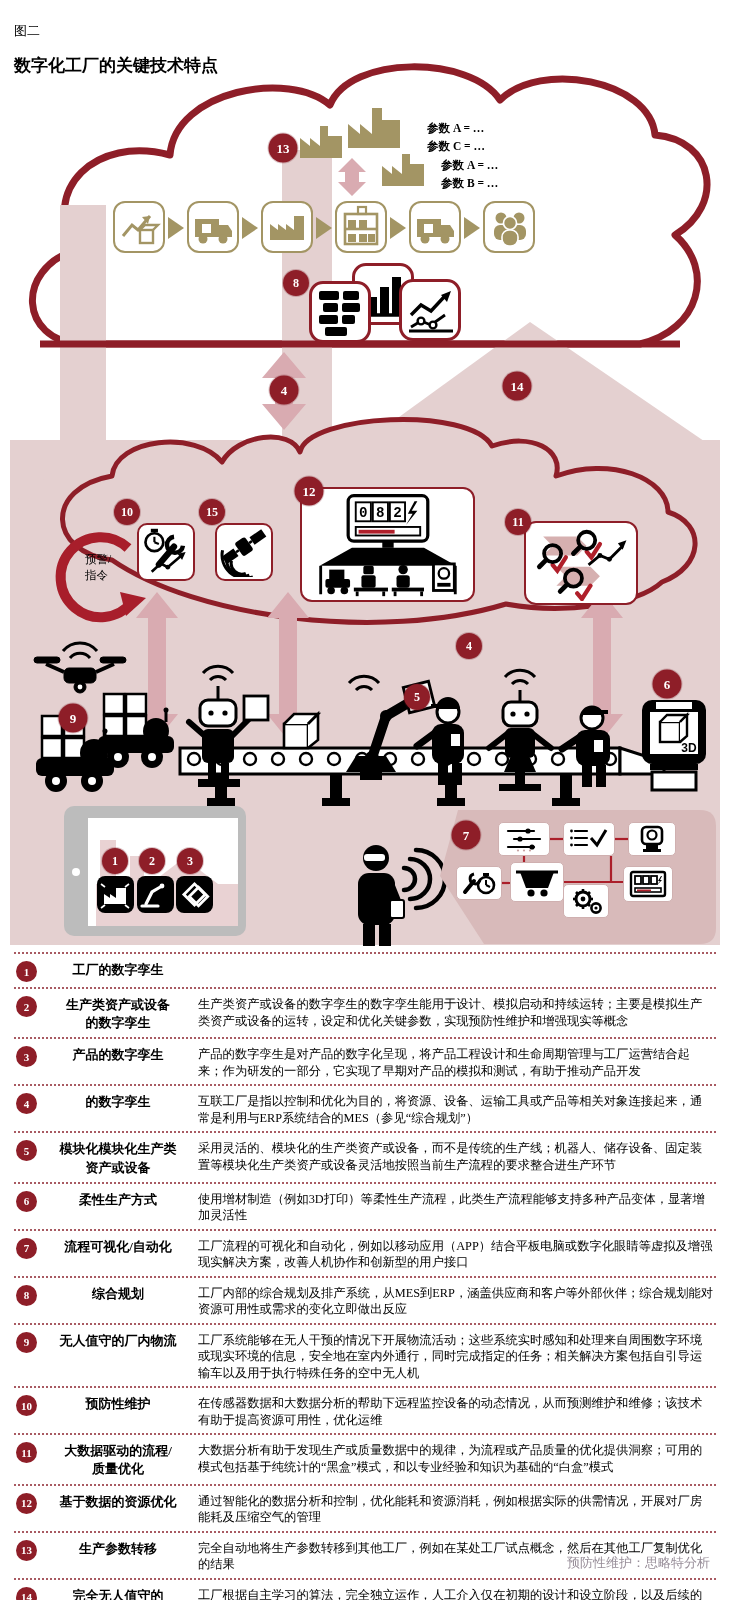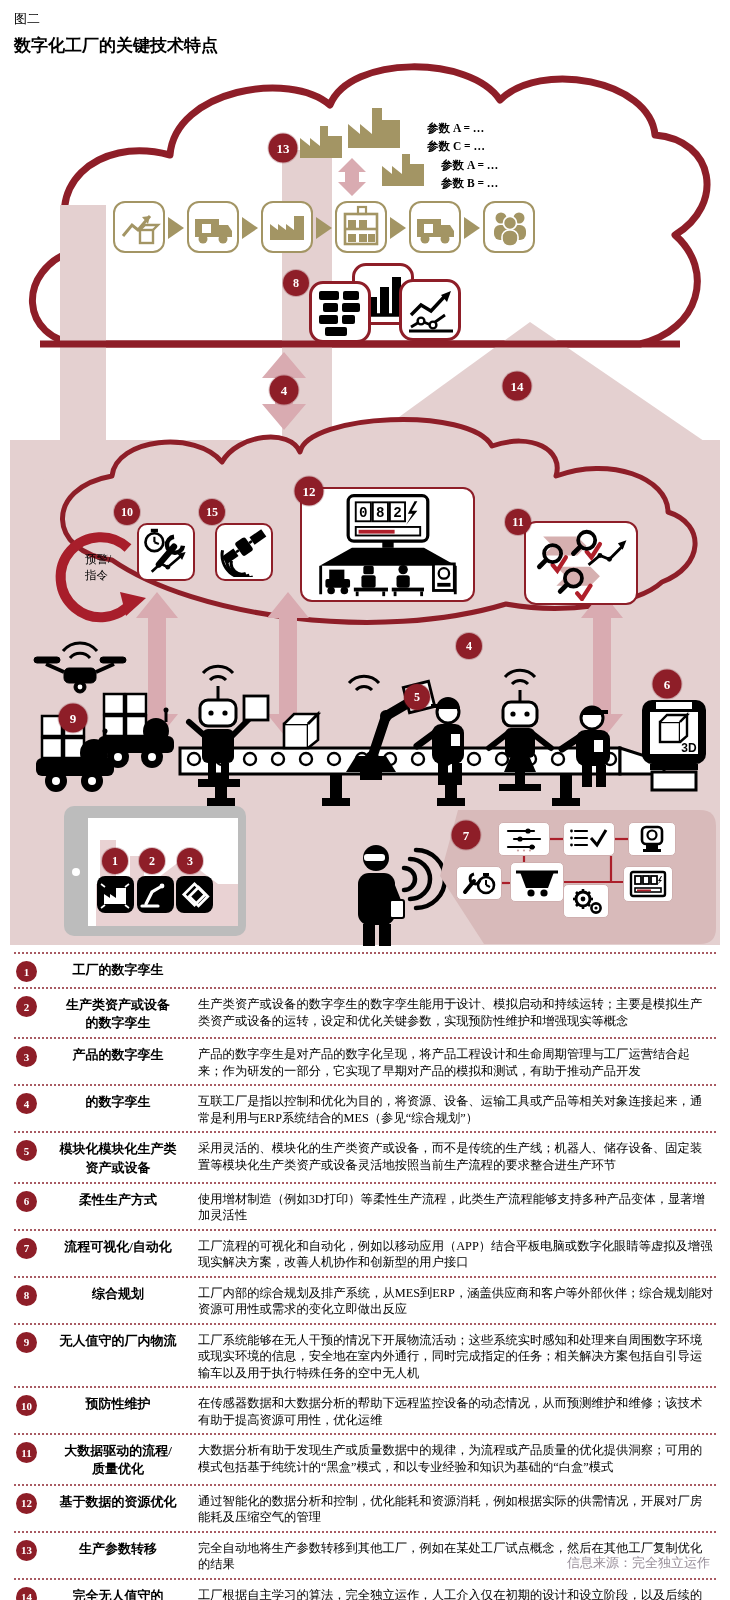--- a/index.html
+++ b/index.html
@@ -1,22 +1,22 @@
 <!DOCTYPE html>
 <html><head>
 <meta charset="utf-8">
 <style>
   html,body{margin:0;padding:0;background:#fff;}
   #page{position:relative;width:730px;height:1600px;overflow:hidden;background:#fff;
         font-family:"Liberation Serif","DejaVu Serif",serif;color:#000;}
   #art{position:absolute;left:0;top:0;}
   
-  #hdr{position:absolute;left:14px;top:10px;}
+  #hdr{position:absolute;left:14px;top:22px;}
   #fig-label{font-size:13px;}
-  #fig-title{font-size:17px;font-weight:bold;margin-top:6px;}
+  #fig-title{font-size:17px;font-weight:bold;margin-top:14px;}
   
   .badge{position:absolute;background:#8e1e28;color:#fff;border-radius:50%;
          display:flex;align-items:center;justify-content:center;
          font-weight:bold;font-size:12px;width:26px;height:26px;
          transform:translate(-50%,-50%);box-shadow:0 0 0 1px rgba(120,20,30,.25);}
   .badge.lg{width:29px;height:29px;font-size:13px;}
   
   .sbox{position:absolute;width:52px;height:52px;background:#fff;border:2.5px solid #a39564;
         border-radius:12px;display:flex;align-items:center;justify-content:center;box-sizing:border-box;}
   
@@ -681,14 +681,14 @@
     </div>
     <div class="lrow">
       <div class="lbadge">14</div>
       <div class="ltitle">完全无人值守的
 数字化工厂</div>
       <div class="ldesc">工厂根据自主学习的算法，完全独立运作，人工介入仅在初期的设计和设立阶段，以及后续的监控和意外处理；该技术能减少运营成本，主要应用于危险品或远程生产设施</div>
     </div>
 
   </div>
 
-  <div id="footer">信息来源：完全独立运作</div>
+  <div id="footer">预防性维护：思略特分析</div>
 </div>
 
 </body></html>

